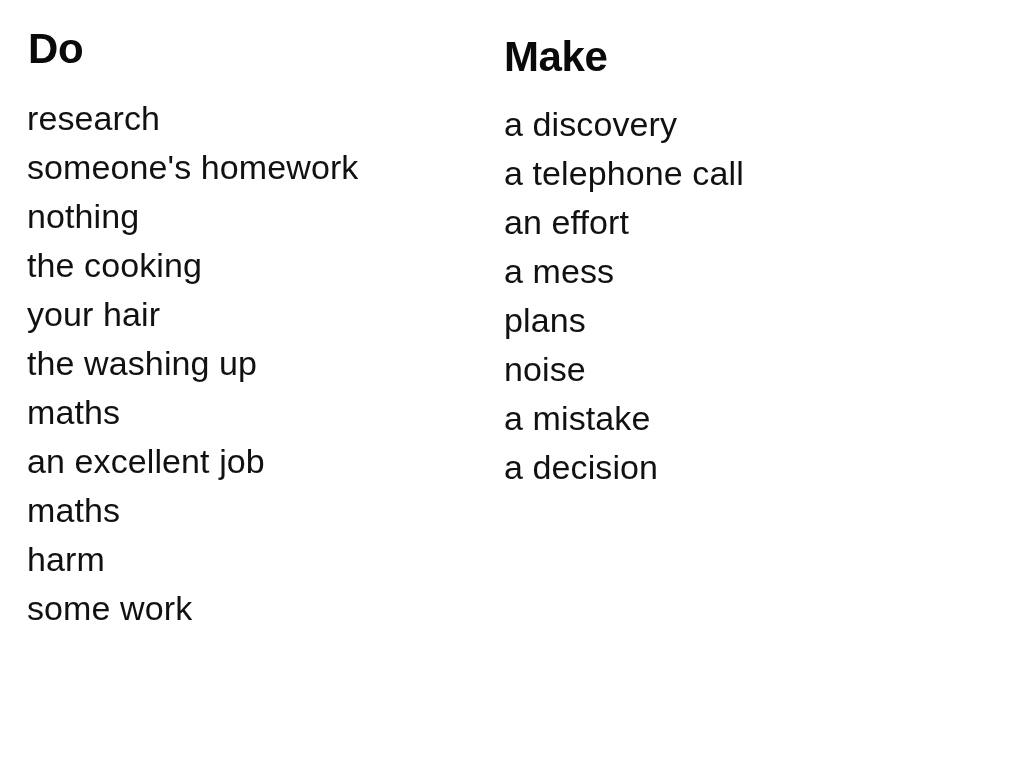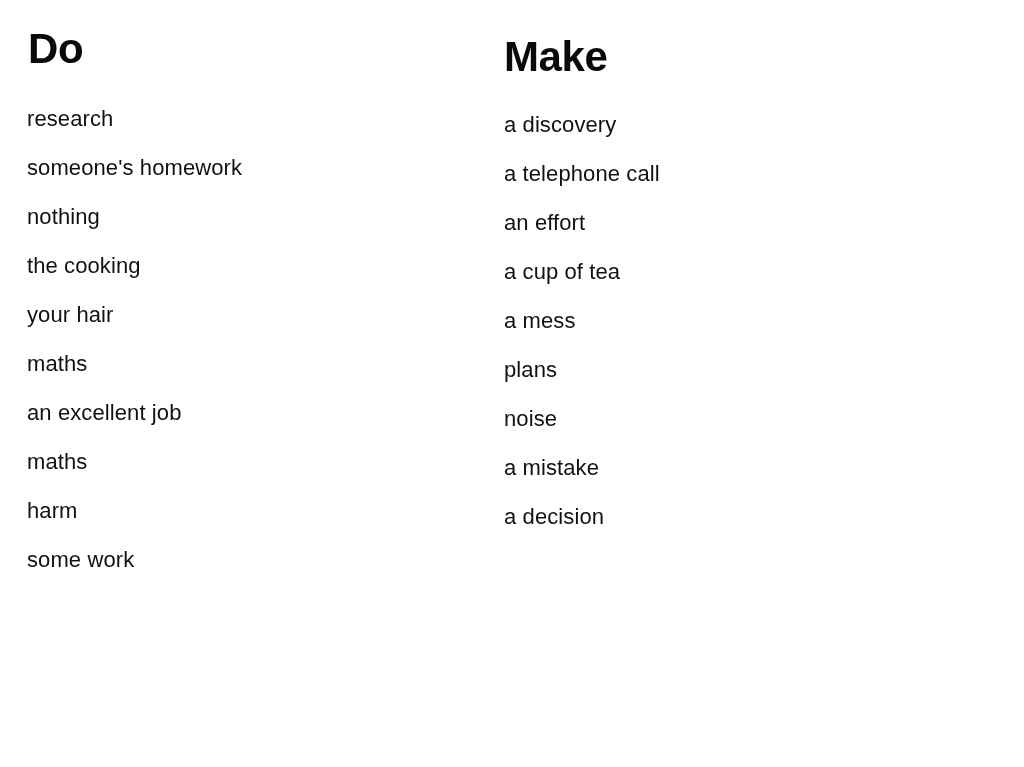--- a/index.html
+++ b/index.html
@@ -64,21 +64,21 @@
 
   .column-do .col-list {
     margin-top: 24px;
   }
 
   .column-make .col-list {
     margin-top: 22px;
   }
 
   .col-item {
-    font-size: 22px;
+    font-size: 34px;
     font-weight: normal;
     line-height: 49px;
     height: 49px;
     letter-spacing: 0.1px;
     color: #111111;
     white-space: nowrap;
   }
 </style>
 </head>
 <body>
@@ -86,35 +86,35 @@
 <div class="sheet">
 
   <div class="column column-do">
     <div class="col-header">Do</div>
     <ul class="col-list">
       <li class="col-item">research</li>
       <li class="col-item">someone's homework</li>
       <li class="col-item">nothing</li>
       <li class="col-item">the cooking</li>
       <li class="col-item">your hair</li>
+      <li class="col-item">the washing up</li>
       <li class="col-item">maths</li>
       <li class="col-item">an excellent job</li>
       <li class="col-item">maths</li>
       <li class="col-item">harm</li>
       <li class="col-item">some work</li>
     </ul>
   </div>
 
   <div class="column column-make">
     <div class="col-header">Make</div>
     <ul class="col-list">
       <li class="col-item">a discovery</li>
       <li class="col-item">a telephone call</li>
       <li class="col-item">an effort</li>
-      <li class="col-item">a cup of tea</li>
       <li class="col-item">a mess</li>
       <li class="col-item">plans</li>
       <li class="col-item">noise</li>
       <li class="col-item">a mistake</li>
       <li class="col-item">a decision</li>
     </ul>
   </div>
 
 </div>
 

